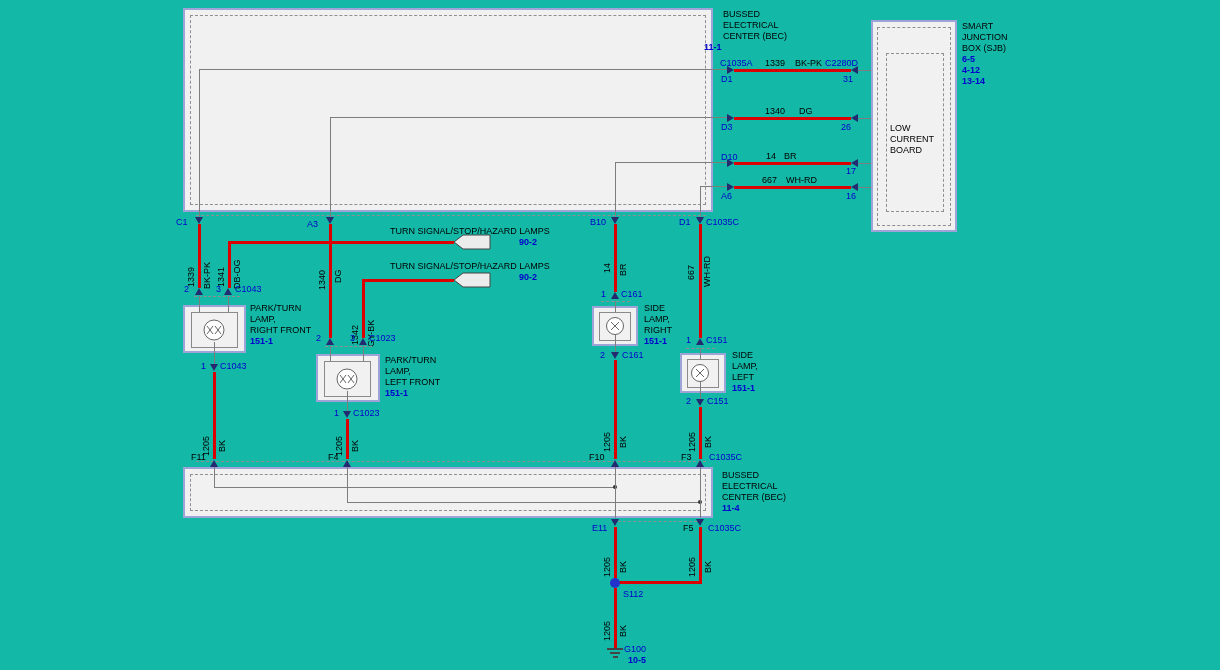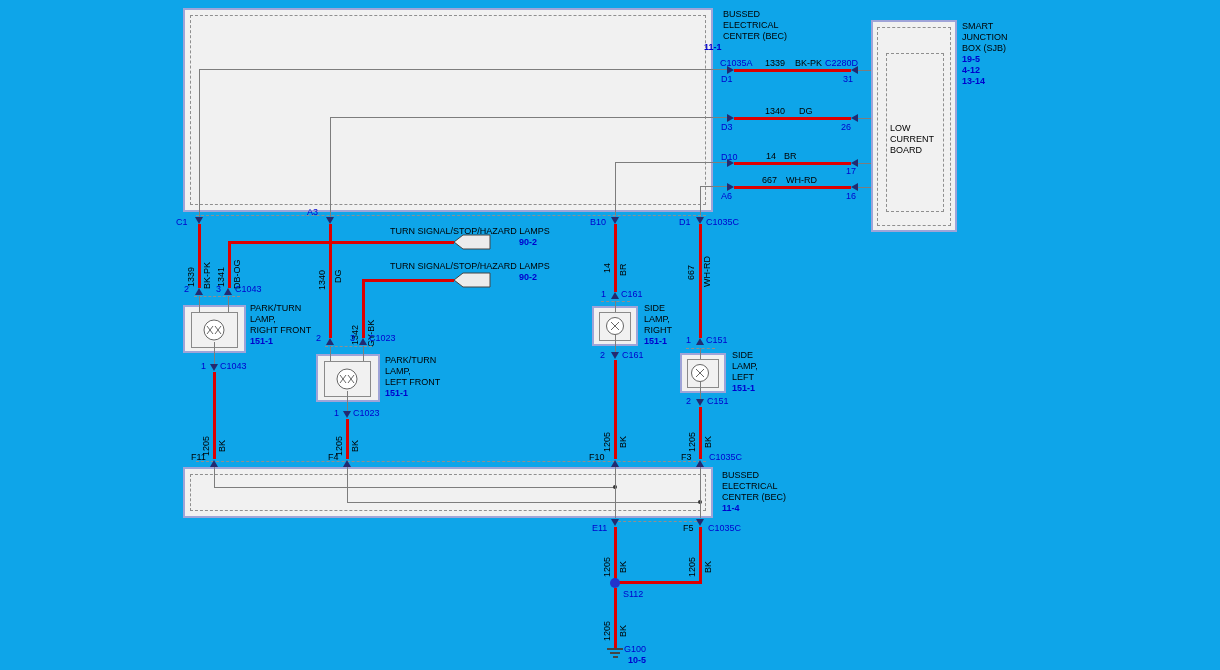--- a/index.html
+++ b/index.html
@@ -1,17 +1,17 @@
 <!DOCTYPE html>
 <html><head>
 <meta charset="utf-8">
 <title>Wiring Diagram</title>
 <style>
   html,body{margin:0;padding:0;background:#fff;}
-  #c{position:relative;width:1220px;height:670px;background:#0ea5e9;overflow:hidden;
+  #c{position:relative;width:1220px;height:670px;background:#14b8a6;overflow:hidden;
      font-family:"Liberation Sans",sans-serif;}
   .L{position:absolute;font:9px/11px "Liberation Sans",sans-serif;color:#000;white-space:nowrap;letter-spacing:0;}
   .B{color:#0000cd;}
   .R{color:#0000cd;font-weight:bold;}
   .V{transform-origin:0 0;transform:rotate(-90deg);}
   .wire{position:absolute;background:#dd0000;}
   .gw{position:absolute;background:#7d7d7d;}
   .box{position:absolute;border:2px solid #9fa4d8;background:#f1f1f1;box-sizing:border-box;}
   .dash{position:absolute;border:1px dashed #8f8f8f;box-sizing:border-box;}
   .dh{position:absolute;border-top:1px dashed #8f8f8f;height:0;}
@@ -87,31 +87,31 @@
 
   <div class="box" style="left:871px;top:20px;width:86px;height:212px"></div>
   <div class="dash" style="left:877px;top:27px;width:74px;height:199px"></div>
   <div class="dash" style="left:886px;top:53px;width:58px;height:159px"></div>
   <span class="L" style="left:890px;top:123px">LOW</span>
   <span class="L" style="left:890px;top:134px">CURRENT</span>
   <span class="L" style="left:890px;top:145px">BOARD</span>
   <span class="L" style="left:962px;top:21px">SMART</span>
   <span class="L" style="left:962px;top:32px">JUNCTION</span>
   <span class="L" style="left:962px;top:43px">BOX (SJB)</span>
-  <span class="L R" style="left:962px;top:54px">19-5</span>
+  <span class="L R" style="left:962px;top:54px">6-5</span>
   <span class="L R" style="left:962px;top:65px">4-12</span>
   <span class="L R" style="left:962px;top:76px">13-14</span>
 
   <div class="dh" style="left:196px;top:215px;width:510px"></div>
   <i class="ad" style="left:195px;top:217px"></i>
   <i class="ad" style="left:326px;top:217px"></i>
   <i class="ad" style="left:611px;top:217px"></i>
   <i class="ad" style="left:696px;top:217px"></i>
   <span class="L B" style="left:176px;top:217px">C1</span>
-  <span class="L B" style="left:307px;top:207px">A3</span>
+  <span class="L B" style="left:307px;top:219px">A3</span>
   <span class="L B" style="left:590px;top:217px">B10</span>
   <span class="L B" style="left:679px;top:217px">D1</span>
   <span class="L B" style="left:706px;top:217px">C1035C</span>
 
   <div class="wire" style="left:198px;top:224px;width:3px;height:64px"></div>
   <div class="wire" style="left:228px;top:241px;width:226px;height:3px"></div>
   <div class="wire" style="left:228px;top:241px;width:3px;height:47px"></div>
   <div class="wire" style="left:329px;top:224px;width:3px;height:114px"></div>
   <div class="wire" style="left:362px;top:279px;width:92px;height:3px"></div>
   <div class="wire" style="left:362px;top:279px;width:3px;height:59px"></div>

